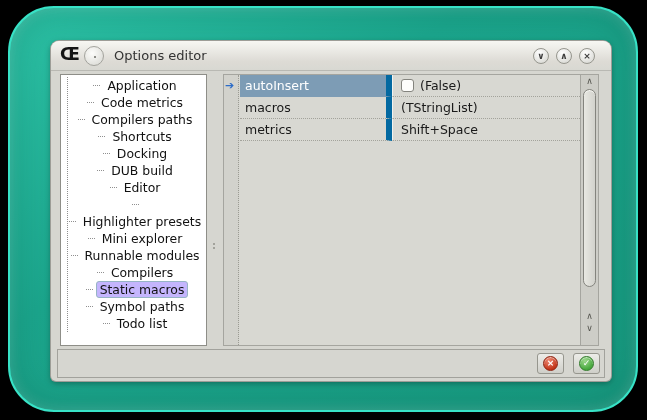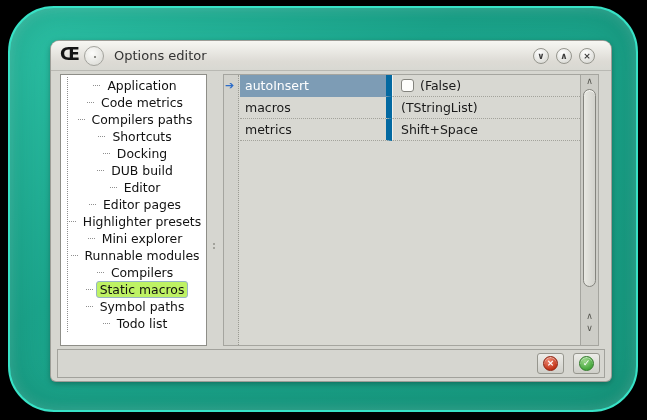--- a/index.html
+++ b/index.html
@@ -37,21 +37,21 @@
              border:1px solid #96968e; color:#3c3c3c; font-size:9px; font-weight:700;
              display:flex; align-items:center; justify-content:center; line-height:1; }
 
   
   .tree-panel { position:absolute; left:9px; top:33px; width:147px; height:272px;
                 background:#ffffff; border:1px solid #8e8e88; overflow:hidden; }
   .tree-items { margin:2px 0 0 6px; border-left:1px dotted #8f8f8f; }
   .tree-item  { display:flex; align-items:center; height:17px; white-space:nowrap;justify-content:center; }
   .twig { width:7px; height:0; border-top:1px dotted #8f8f8f; margin-right:3px; flex:none; }
   .tree-label { font-size:12.4px; color:#111; padding:0 3px; border:1px solid transparent; }
-  .tree-item.sel .tree-label { background:#bef264; border:1px solid #97b4c5; border-radius:3px; }
+  .tree-item.sel .tree-label { background:#c4b5fd; border:1px solid #97b4c5; border-radius:3px; }
 
   
   .splitter { position:absolute; left:156px; top:33px; width:16px; height:272px; }
   .splitter::after { content:""; position:absolute; left:6px; top:169px; width:2px; height:2px;
                      background:#90908a; box-shadow:0 4px 0 #90908a; border-radius:50%; }
 
   
   .grid { position:absolute; left:172px; top:33px; width:357px; height:272px;
           background:#d8d8d2; border:1px solid #a5a59f; border-right:none; }
   .gutter-col { position:absolute; left:0; top:0; width:15px; height:100%;
@@ -142,21 +142,20 @@
             <div class="tree-item">
               <span class="twig"></span>
               <span class="tree-label">DUB build</span>
             </div>
             <div class="tree-item">
               <span class="twig"></span>
               <span class="tree-label">Editor</span>
             </div>
             <div class="tree-item">
               <span class="twig"></span>
-              <span class="tree-label">Editor pages</span>
             </div>
             <div class="tree-item">
               <span class="twig"></span>
               <span class="tree-label">Highlighter presets</span>
             </div>
             <div class="tree-item">
               <span class="twig"></span>
               <span class="tree-label">Mini explorer</span>
             </div>
             <div class="tree-item">

